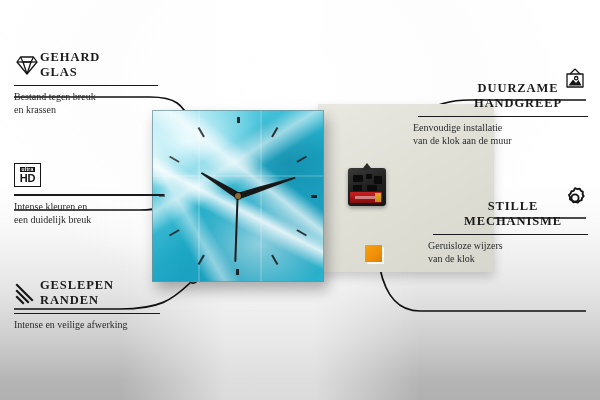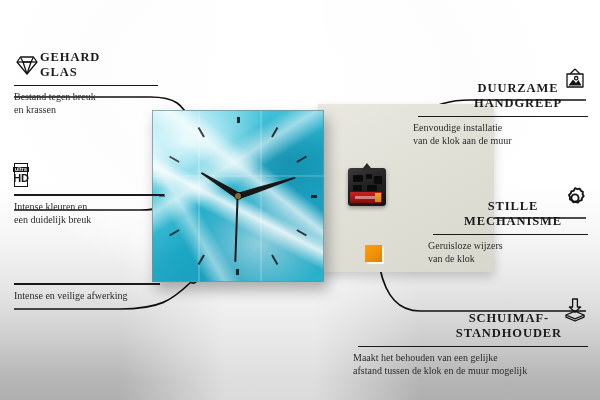--- a/index.html
+++ b/index.html
@@ -173,21 +173,21 @@
   .feature.left .row { justify-content: flex-start; }
   .feature.left .desc { text-align: left; }
   .feature.right .row { justify-content: flex-end; }
   .feature.right .title { text-align: center; margin-top: 31px; }
   .feature.right .desc { text-align: left; }
   .ico { flex: 0 0 auto; width: 26px; height: 26px; color: #141414; }
   .ico svg { display: block; width: 26px; height: 26px; }
 
   
   .hd-badge {
-    width: 14px; height: 24px;
+    width: 27px; height: 24px;
     border: 1.6px solid #141414;
     display: flex; flex-direction: column;
     align-items: center; justify-content: center;
     line-height: 1;
   }
   .hd-badge .u {
     font-family: "Liberation Sans", sans-serif;
     font-size: 5px; font-weight: bold; letter-spacing: .2px;
     background: #141414; color: #fff; padding: 0 2px;
   }
@@ -299,20 +299,31 @@
           <span class="h">HD</span>
         </span>
       </span>
     </div>
     <div class="rule" style="width:150px;"></div>
     <div class="desc">Intense kleuren en
 een duidelijk breuk</div>
   </div>
 
   <div class="feature left" style="left:14px; top:278px; width:152px;">
+    <div class="row">
+      <span class="ico">
+        <svg viewBox="0 0 26 26" fill="none" stroke="currentColor" stroke-width="2.1" stroke-linecap="square">
+          <path d="M3 5 L18 20"></path>
+            <path d="M3 11 L14 22"></path>
+            <path d="M3 17 L9 23"></path>
+        </svg>
+      </span>
+      <span class="title">GESLEPEN
+RANDEN</span>
+    </div>
     <div class="rule" style="width:146px;"></div>
     <div class="desc">Intense en veilige afwerking</div>
   </div>
 
   <div class="feature right" style="right:12px; top:50px; width:175px;">
     <div class="row">
       <span class="title">DUURZAME
 HANDGREEP</span>
       <span class="ico">
         <svg viewBox="0 0 26 26" fill="none" stroke="currentColor" stroke-width="1.3" stroke-linejoin="round">
@@ -337,30 +348,14 @@
           <path d="M13 3.2 l2.4 1.0 2.2 -0.6 1.3 2.1 2.0 1.2 -0.3 2.3 1.1 2.0 -1.6 1.7 -0.5 2.3 -2.2 0.7 -1.6 1.7 -2.2 -0.8 -2.3 0.5 -1.3 -1.9 -2.1 -1.0 0.1 -2.3 -1.0 -2.1 1.7 -1.6 0.7 -2.2 2.3 -0.3 Z"></path>
           <circle cx="13" cy="13" r="3.6"></circle>
         </svg>
       </span>
     </div>
     <div class="rule" style="width:155px; margin-left:auto;"></div>
     <div class="desc">Geruisloze wijzers
 van de klok</div>
   </div>
 
-  <div class="feature right" style="right:12px; top:280px; width:235px;">
-    <div class="row">
-      <span class="title">SCHUIMAF-
-STANDHOUDER</span>
-      <span class="ico">
-        <svg viewBox="0 0 26 26" fill="none" stroke="currentColor" stroke-width="1.3" stroke-linejoin="round">
-          <path d="M10.6 2 H15.4 V10 H18.6 L13 15.2 L7.4 10 H10.6 Z"></path>
-          <path d="M13 14.2 L22 18 L13 21.8 L4 18 Z"></path>
-          <path d="M4 18 V20.2 L13 24 L22 20.2 V18"></path>
-        </svg>
-      </span>
-    </div>
-    <div class="rule" style="width:230px; margin-left:auto;"></div>
-    <div class="desc">Maakt het behouden van een gelijke
-afstand tussen de klok en de muur mogelijk</div>
-  </div>
 
 </div>
 
 </body></html>

